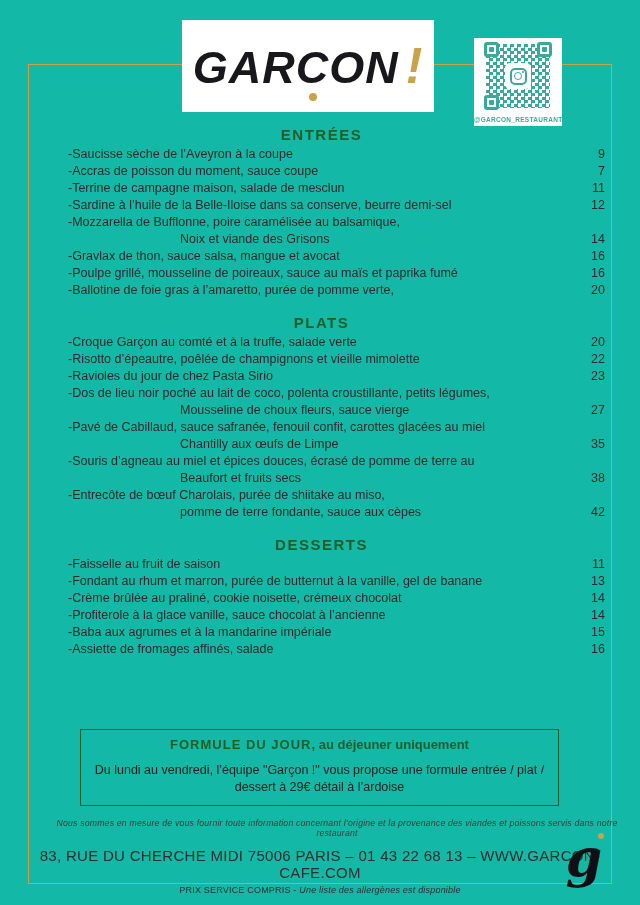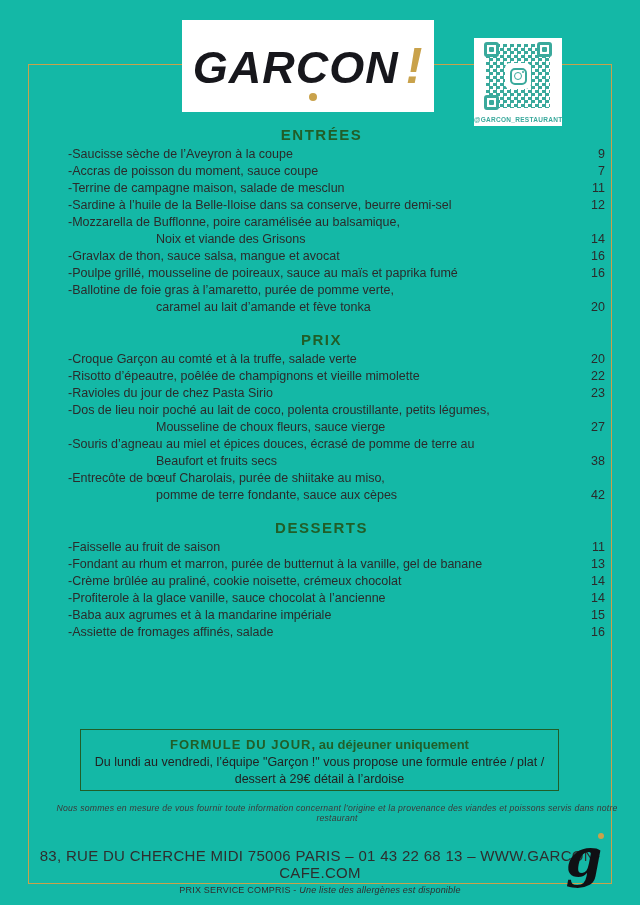--- a/index.html
+++ b/index.html
@@ -43,30 +43,30 @@
   .content{position:absolute;top:126px;left:68px;width:537px;}
   section + section{margin-top:15px;}
   .sec-title{
     margin:0 0 3px;padding-right:30px;text-align:center;
     color:var(--green,#215e28);font-size:15px;font-weight:bold;letter-spacing:1.5px;
   }
   .item{display:flex;align-items:flex-end;}
   .item-text{flex:1;min-width:0;}
   .l1,.l2,.price{font-size:12.5px;line-height:17px;}
   .l1{white-space:nowrap;}
-  .l2{margin-left:88px;white-space:nowrap;}
+  .l2{margin-left:112px;white-space:nowrap;}
   .price{width:30px;text-align:right;}
   
   .formule{
     margin:27px 46px 0 12px;border:1.5px solid var(--green,#215e28);
-    padding:7px 10px 2px;text-align:center;
+    padding:7px 10px 9px;text-align:center;
   }
   .formule-title{font-size:13px;font-weight:bold;color:var(--green,#215e28);}
   .formule-title .spread{letter-spacing:1px;}
-  .formule-body{margin-top:2px;font-size:12.5px;line-height:17px;color:#222;}
+  .formule-body{margin-top:10px;font-size:12.5px;line-height:17px;color:#222;}
   .allergen{
     margin:12px 0 0 -12px;width:562px;text-align:center;
     font-style:italic;font-size:8.7px;letter-spacing:.2px;color:#3a3a3a;
   }
   
   .footer{position:absolute;left:28px;width:584px;top:847px;text-align:center;color:#2e2e2e;}
   .footer-address{font-size:15px;letter-spacing:.3px;}
   .footer-service{margin-top:4px;font-size:9px;letter-spacing:.2px;}
   .footer-service .it{font-style:italic;}
   .monogram{position:absolute;right:34px;top:834px;width:44px;height:52px;}
@@ -140,27 +140,26 @@
         </div>
         <div class="item">
           <div class="item-text">
             <div class="l1">-Poulpe grillé, mousseline de poireaux, sauce au maïs et paprika fumé</div>
           </div>
           <div class="price">16</div>
         </div>
         <div class="item">
           <div class="item-text">
             <div class="l1">-Ballotine de foie gras à l’amaretto, purée de pomme verte,</div>
-            <div class="l2">caramel au lait d’amande et fève tonka</div>
           </div>
           <div class="price">20</div>
         </div>
       </section>
       <section>
-        <h2 class="sec-title">PRIX</h2>
+        <h2 class="sec-title">PLATS</h2>
         <div class="item">
           <div class="item-text">
             <div class="l1">-Croque Garçon au comté et à la truffe, salade verte</div>
           </div>
           <div class="price">20</div>
         </div>
         <div class="item">
           <div class="item-text">
             <div class="l1">-Risotto d’épeautre, poêlée de champignons et vieille mimolette</div>
           </div>
@@ -171,20 +170,27 @@
             <div class="l1">-Ravioles du jour de chez Pasta Sirio</div>
           </div>
           <div class="price">23</div>
         </div>
         <div class="item">
           <div class="item-text">
             <div class="l1">-Dos de lieu noir poché au lait de coco, polenta croustillante, petits légumes,</div>
             <div class="l2">Mousseline de choux fleurs, sauce vierge</div>
           </div>
           <div class="price">27</div>
+        </div>
+        <div class="item">
+          <div class="item-text">
+            <div class="l1">-Pavé de Cabillaud, sauce safranée, fenouil confit, carottes glacées au miel</div>
+            <div class="l2">Chantilly aux œufs de Limpe</div>
+          </div>
+          <div class="price">35</div>
         </div>
         <div class="item">
           <div class="item-text">
             <div class="l1">-Souris d’agneau au miel et épices douces, écrasé de pomme de terre au</div>
             <div class="l2">Beaufort et fruits secs</div>
           </div>
           <div class="price">38</div>
         </div>
         <div class="item">
           <div class="item-text">

